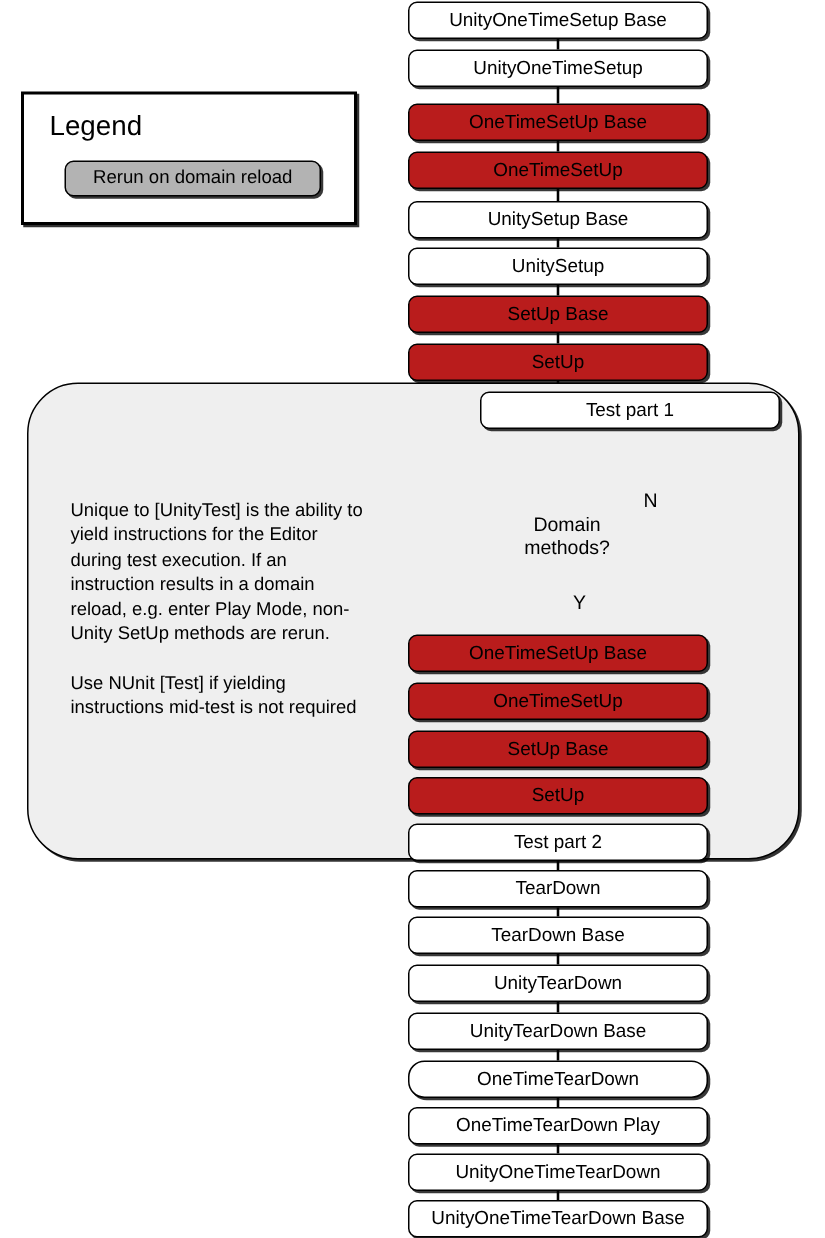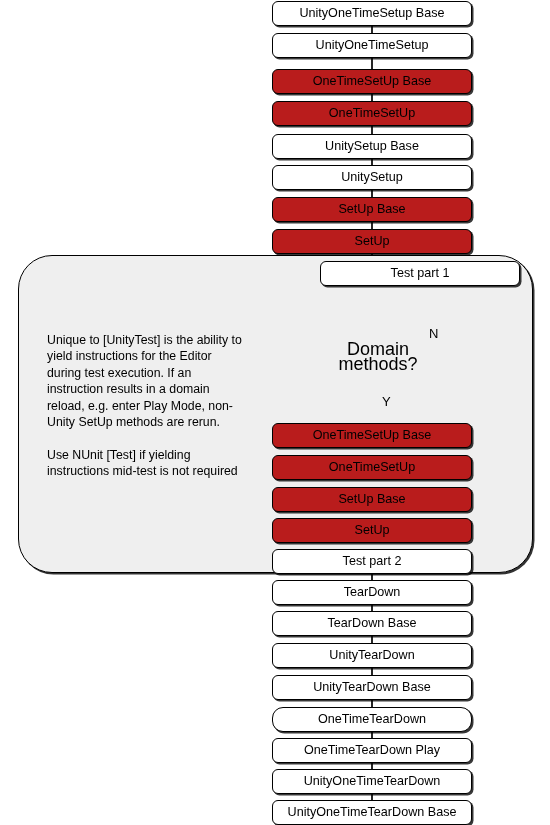--- a/index.html
+++ b/index.html
@@ -59,21 +59,21 @@
     z-index: 6;
   }
   .diamond-label {
     position: absolute;
     left: 0; top: 0;
     width: 114px; height: 78px;
     display: flex;
     flex-direction: column;
     align-items: center;
     justify-content: center;
-    font-size: 18px;
+    font-size: 13px;
     line-height: 15px;
     color: #000;
     text-align: center;
   }
 
   
   #unity-region {
     position: absolute;
     left: 18px;
     top: 255px;
@@ -189,20 +189,24 @@
 
     <polygon points="378,318 435,357 378,396 321,357" transform="translate(-6,0)" fill="#b3b3b3" stroke="#000000" stroke-width="1.7"></polygon>
   </svg>
 
   <div id="unity-region"></div>
 
   <div id="region-note">Unique to [UnityTest] is the ability to yield instructions for the Editor during test execution. If an instruction results in a domain reload, e.g. enter Play Mode, non-Unity SetUp methods are rerun.
 
 Use NUnit [Test] if yielding instructions mid-test is not required</div>
 
+  <div id="legend">
+    <div id="legend-title">Legend</div>
+    <div id="legend-swatch">Rerun on domain reload</div>
+  </div>
 
   <div class="diamond-wrap">
     <div class="diamond-label">
       <span>Domain</span>
       <span>methods?</span>
     </div>
   </div>
 
   <div class="branch-label" style="left:429px; top:326px;">N</div>
   <div class="branch-label" style="left:382px; top:394px;">Y</div>

